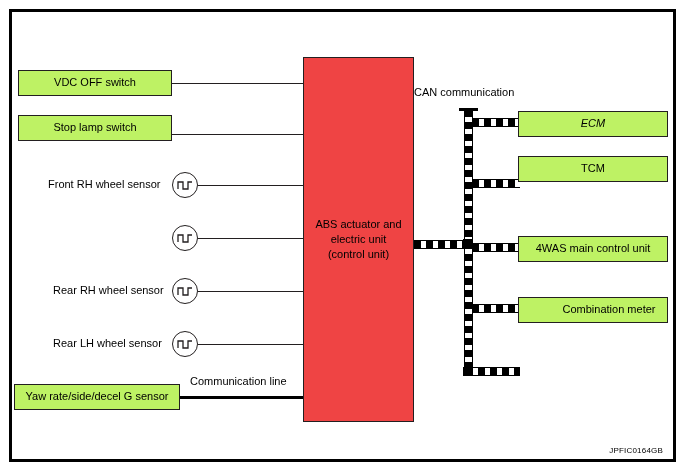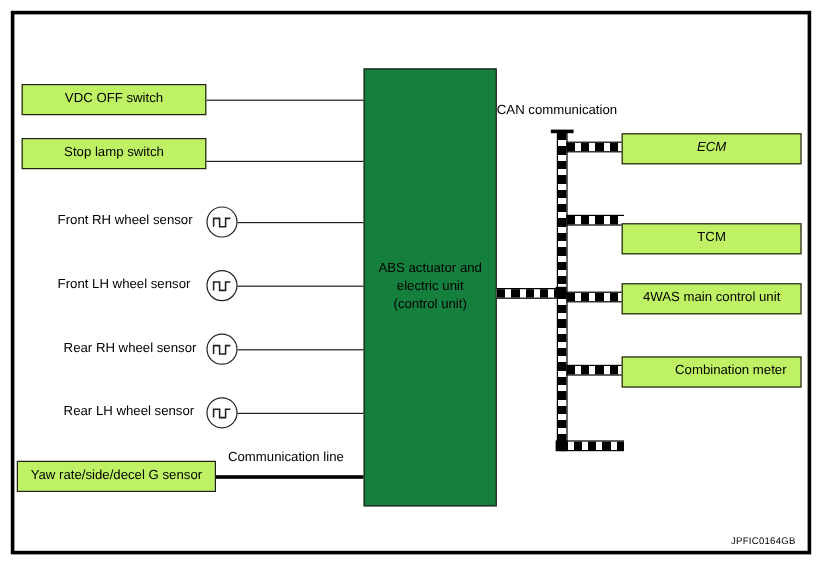--- a/index.html
+++ b/index.html
@@ -46,21 +46,21 @@
   .box-right { left: 518px; width: 150px; height: 26px; }
 
   .abs-box {
     position: absolute;
     left: 303px;
     top: 57px;
     width: 111px;
     height: 365px;
     box-sizing: border-box;
     border: 1px solid #231f20;
-    background: #15803d;
+    background: #ef4444;
     display: flex;
     align-items: center;
     justify-content: center;
     font-size: 11px;
     line-height: 1.35;
     text-align: center;
     color: #000000;
   }
   .abs-box .abs-text { white-space: pre-line; }
 
@@ -159,21 +159,20 @@
   <div class="wire-h" style="left:172px; top:134px; width:131px;"></div>
 
   <div class="label" style="left:48px; top:178px;">Front RH wheel sensor</div>
   <div class="sensor-symbol" style="left:172px; top:172px;">
     <svg width="24" height="24" viewBox="0 0 24 24" aria-hidden="true">
       <polyline points="5,16 5,9 10,9 10,16 15,16 15,9 19,9" fill="none" stroke="#231f20" stroke-width="1.3"></polyline>
     </svg>
   </div>
   <div class="wire-h" style="left:198px; top:185px; width:105px;"></div>
 
-  <div class="label" style="left:48px; top:231px;">Front LH wheel sensor</div>
   <div class="sensor-symbol" style="left:172px; top:225px;">
     <svg width="24" height="24" viewBox="0 0 24 24" aria-hidden="true">
       <polyline points="5,16 5,9 10,9 10,16 15,16 15,9 19,9" fill="none" stroke="#231f20" stroke-width="1.3"></polyline>
     </svg>
   </div>
   <div class="wire-h" style="left:198px; top:238px; width:105px;"></div>
 
   <div class="label" style="left:53px; top:284px;">Rear RH wheel sensor</div>
   <div class="sensor-symbol" style="left:172px; top:278px;">
     <svg width="24" height="24" viewBox="0 0 24 24" aria-hidden="true">
@@ -216,21 +215,21 @@
 
   <div class="can-h" style="left:472px; top:118px; width:48px;"></div>
   <div class="can-h" style="left:472px; top:179px; width:48px;"></div>
   <div class="can-h" style="left:472px; top:243px; width:48px;"></div>
   <div class="can-h" style="left:472px; top:304px; width:48px;"></div>
   <div class="can-h" style="left:466px; top:367px; width:54px;"></div>
 
   <div class="box box-right" style="top:111px;font-style:italic;">
     <span>ECM</span>
   </div>
-  <div class="box box-right" style="top:186px;">
+  <div class="box box-right" style="top:156px;">
     <span>TCM</span>
   </div>
   <div class="box box-right" style="top:236px;">
     <span>4WAS main control unit</span>
   </div>
   <div class="box box-right" style="top:297px;padding-left:32px;">
     <span>Combination meter</span>
   </div>
 
   <div class="fig-id">JPFIC0164GB</div>

